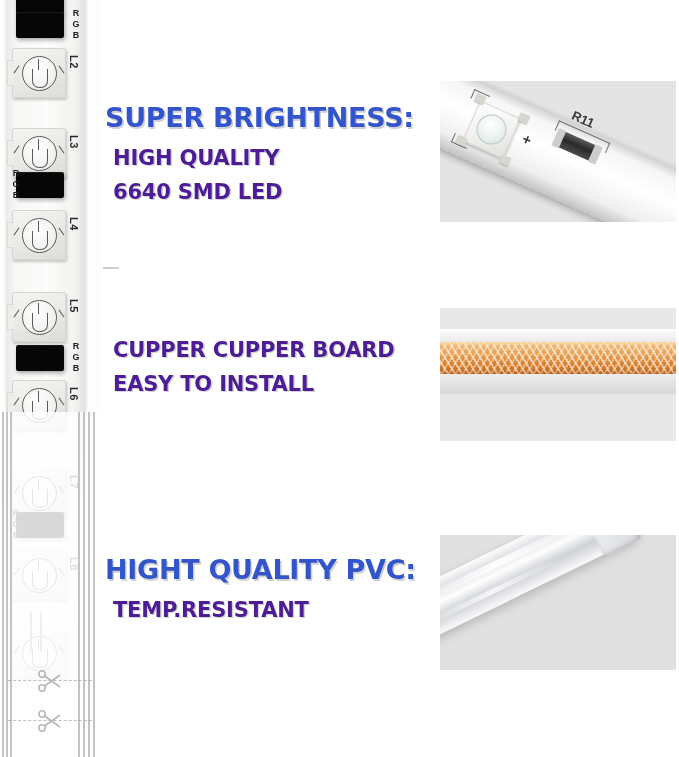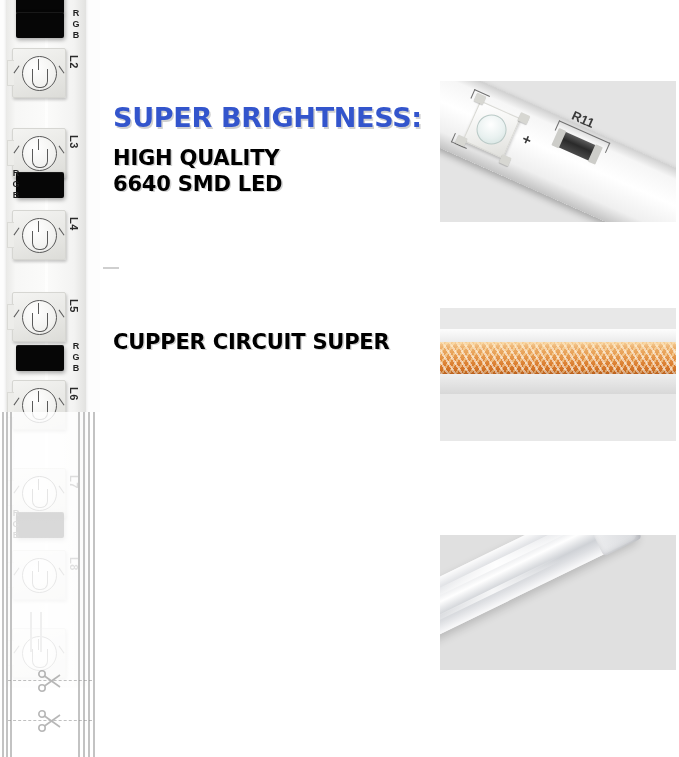--- a/index.html
+++ b/index.html
@@ -95,34 +95,34 @@
   .solder-pad{
     position:absolute;left:24px;width:30px;height:40px;
   }
   .solder-pad i{position:absolute;top:0;width:2px;height:40px;background:#8d8d8d;}
   .thin-artifact{
     position:absolute;left:103px;top:267px;width:16px;height:2px;background:#cfcfcf;
   }
 
   
   .text-col{position:absolute;left:105px;top:0;width:330px;height:757px;}
-  .feature{position:absolute;left:8px;width:330px;}
+  .feature{position:absolute;left:0;width:330px;}
   .feature h2{
     margin:0 0 14px 0;
     font-family:"DejaVu Sans",sans-serif;
     font-size:27px;font-weight:700;line-height:1.05;
     color:#3355cc;letter-spacing:-0.3px;
     text-shadow:1.5px 1.5px 0 rgba(150,150,150,.45);
     white-space:nowrap;
   }
   .feature p{
-    margin:0;
+    margin:8px;
     font-family:"DejaVu Sans",sans-serif;
     font-size:21px;font-weight:700;line-height:1.22;
-    color:#000000;letter-spacing:-0.2px;
+    color:#4c1d95;letter-spacing:-0.2px;
     text-shadow:1.4px 1.4px 0 rgba(155,155,155,.45);
     white-space:nowrap;
   }
 
   
   .photo{
     position:absolute;left:440px;width:236px;
     background:#e4e4e4;overflow:hidden;
   }
 
@@ -338,24 +338,27 @@
 
   <div class="text-col">
 
     <div class="feature" style="top:104px">
       <h2>SUPER BRIGHTNESS:</h2>
       <p>HIGH QUALITY</p>
       <p>6640 SMD LED</p>
     </div>
 
     <div class="feature" style="top:330px">
-      <p>CUPPER CIRCUIT SUPER</p>
+      <p>CUPPER CUPPER BOARD</p>
+      <p>EASY TO INSTALL</p>
     </div>
 
     <div class="feature" style="top:556px">
+      <h2>HIGHT QUALITY PVC:</h2>
+      <p>TEMP.RESISTANT</p>
     </div>
   </div>
 
   <div class="photo" style="top:81px;height:141px">
     <div class="pcb-strip">
       <div class="silk-box" style="left:86px;top:10px;width:16px;height:9px;border-right:none;border-bottom:none;"></div>
       <div class="silk-box" style="left:86px;top:58px;width:16px;height:9px;border-right:none;border-top:none;"></div>
       <div class="smd"></div>
       <div class="pad" style="left:90px;top:12px"></div>
       <div class="pad" style="left:90px;top:58px"></div>

